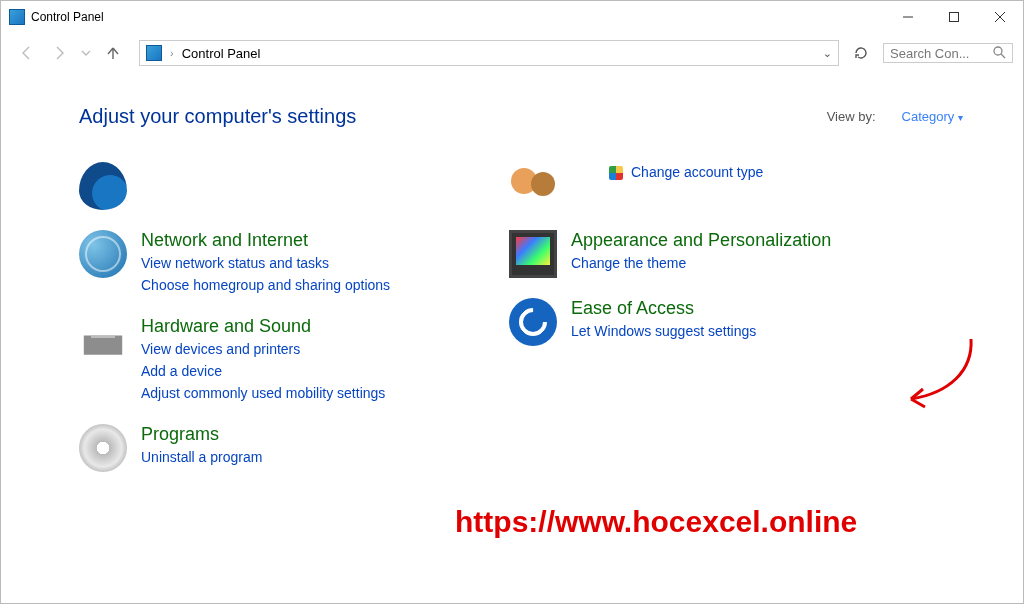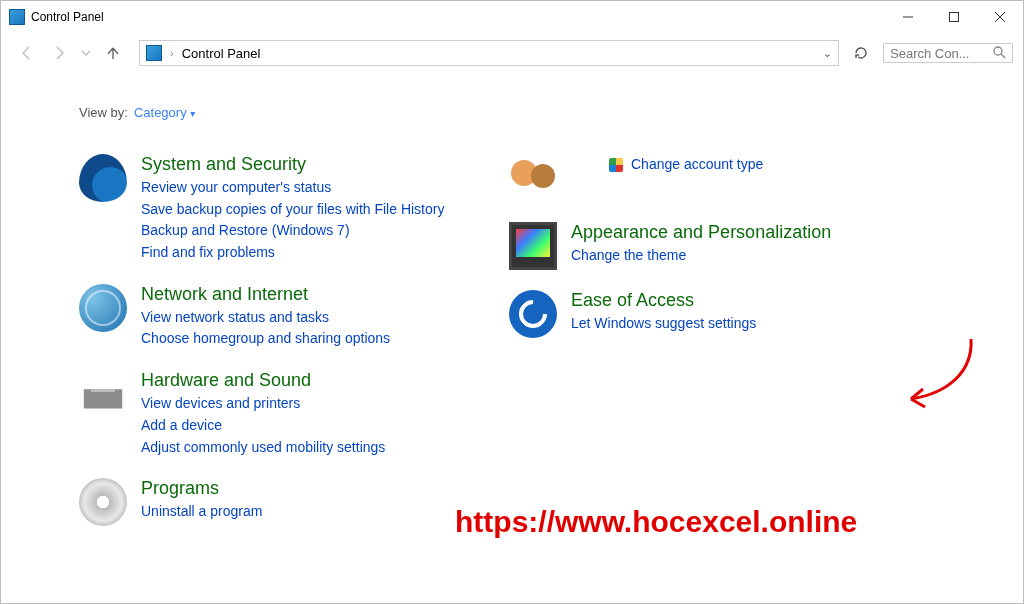--- a/index.html
+++ b/index.html
@@ -19,21 +19,21 @@
   .addressbar { flex: 1; height: 26px; border: 1px solid #ccc; display: flex; align-items: center; padding: 0 6px; gap: 8px; margin-left: 6px; }
   .addressbar .crumb { font-size: 13px; color: #000; }
   .addressbar .sm-icon { width: 16px; height: 16px; background: linear-gradient(135deg,#3aa0d8,#1976c2); border:1px solid #0c5a99;}
   .addressbar .chev { margin-left:auto; color:#555; font-size:11px;}
   .refresh-btn { width: 28px; height: 26px; display:flex; align-items:center; justify-content:center; color:#444; }
   .searchbox { width: 130px; height: 20px; border: 1px solid #ccc; display:flex; align-items:center; padding:0 6px; color:#777; font-size:13px; justify-content:space-between;}
   
   .content { padding: 32px 60px 0 78px; }
   .header-row { display:flex; justify-content:space-between; align-items:center; margin-bottom: 34px; }
   .page-title { color:#003399; font-size: 20px; font-weight: 400; }
-  .viewby { font-size: 13px; color:#555; display:flex; gap:6px; align-items:center;}
+  .viewby { font-size: 13px; color:#555; display:flex; gap:26px; align-items:center;}
   .viewby-val { color:#3b82f6; }
   .columns { display:flex; gap: 0px; }
   .col { flex:1; }
   .category { display:flex; gap: 14px; margin-bottom: 20px; }
   .cat-icon { width: 48px; height: 48px; flex-shrink:0; }
   .cat-body {  }
   .cat-title { color:#0b6a0b; font-size: 18px; font-weight:400; margin-bottom: 2px; }
   .cat-link { color:#0645c2; font-size: 14px; display:block; line-height: 1.55; }
   .cat-link.inline { display:flex; align-items:center; gap:4px;margin-left:38px;}
   .highlight-box { border: 2px solid #e10000; padding: 0 4px; display:inline-block;}
@@ -122,38 +122,32 @@
     <span>Search Con...</span>
     <span><svg width="14" height="14">
           <circle cx="6" cy="6" r="4" fill="none" stroke="#888" stroke-width="1.3"></circle>
           <line x1="9" y1="9" x2="13" y2="13" stroke="#888" stroke-width="1.3"></line>
         </svg></span>
   </div>
 </div>
 
 <div class="content">
   <div class="header-row">
+    <div class="page-title">Adjust your computer's settings</div>
     <div class="viewby">
       <span>View by:</span>
       <span class="viewby-val"><span>Category</span> <span style="font-size:10px;">▾</span></span>
     </div>
   </div>
 
   <div class="columns">
 
     <div class="col" style="max-width:430px;">
       <div class="category">
         <div class="cat-icon ic-shield"></div>
-        <div class="cat-body">
-          <div class="cat-title">System and Security</div>
-          <a class="cat-link">Review your computer's status</a>
-          <a class="cat-link">Save backup copies of your files with File History</a>
-          <a class="cat-link">Backup and Restore (Windows 7)</a>
-          <a class="cat-link">Find and fix problems</a>
-        </div>
       </div>
       <div class="category">
         <div class="cat-icon ic-globe"></div>
         <div class="cat-body">
           <div class="cat-title">Network and Internet</div>
           <a class="cat-link">View network status and tasks</a>
           <a class="cat-link">Choose homegroup and sharing options</a>
         </div>
       </div>
       <div class="category">

